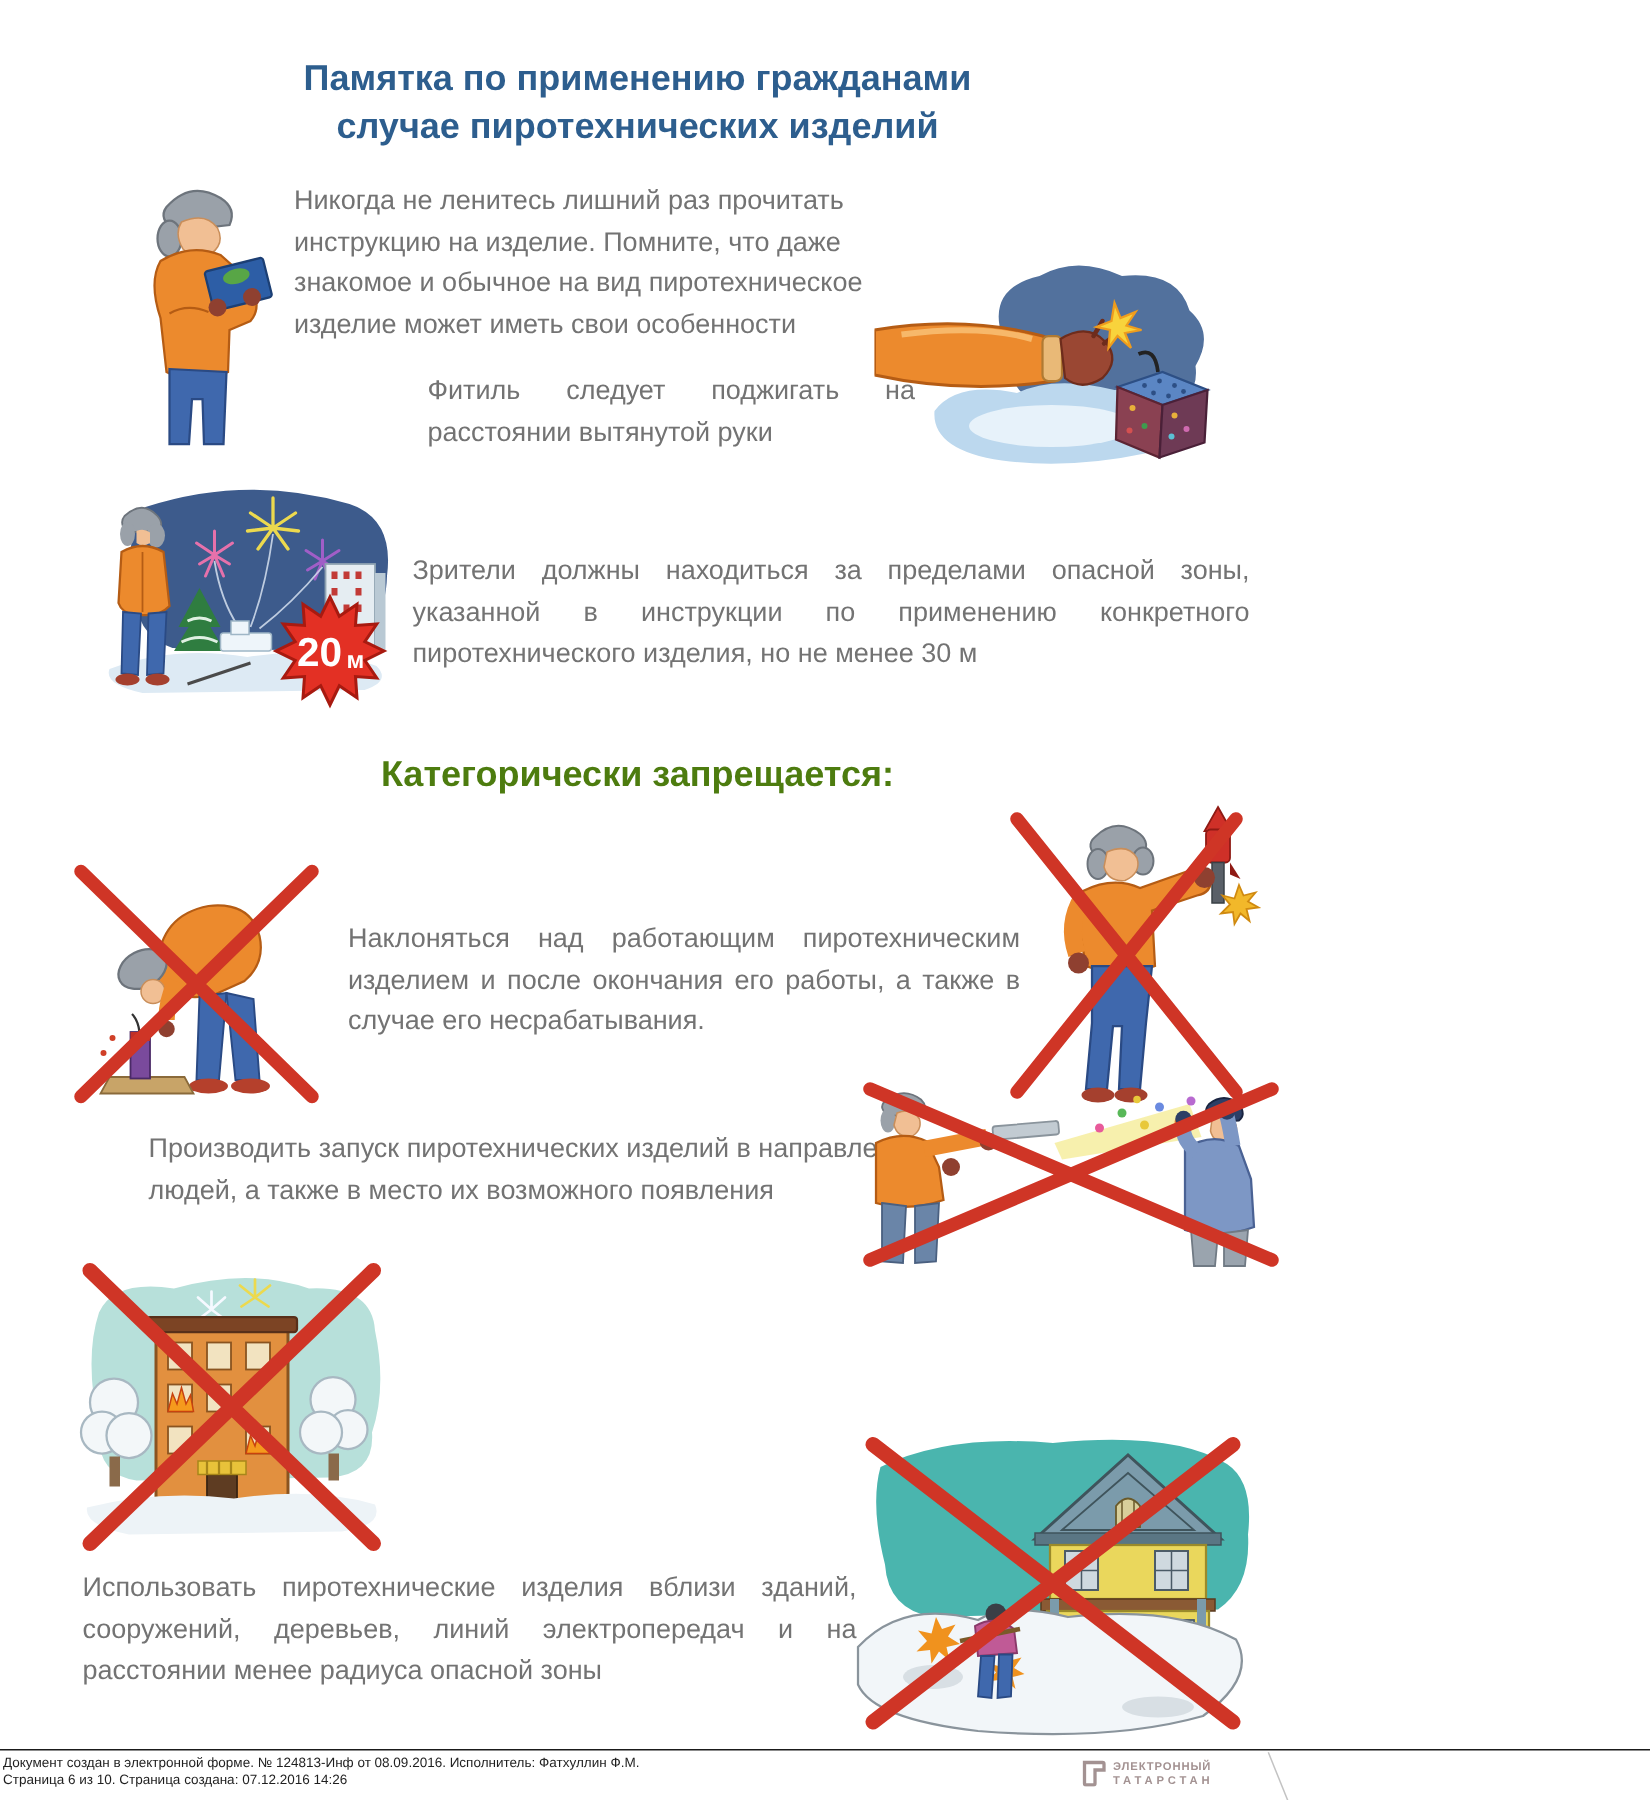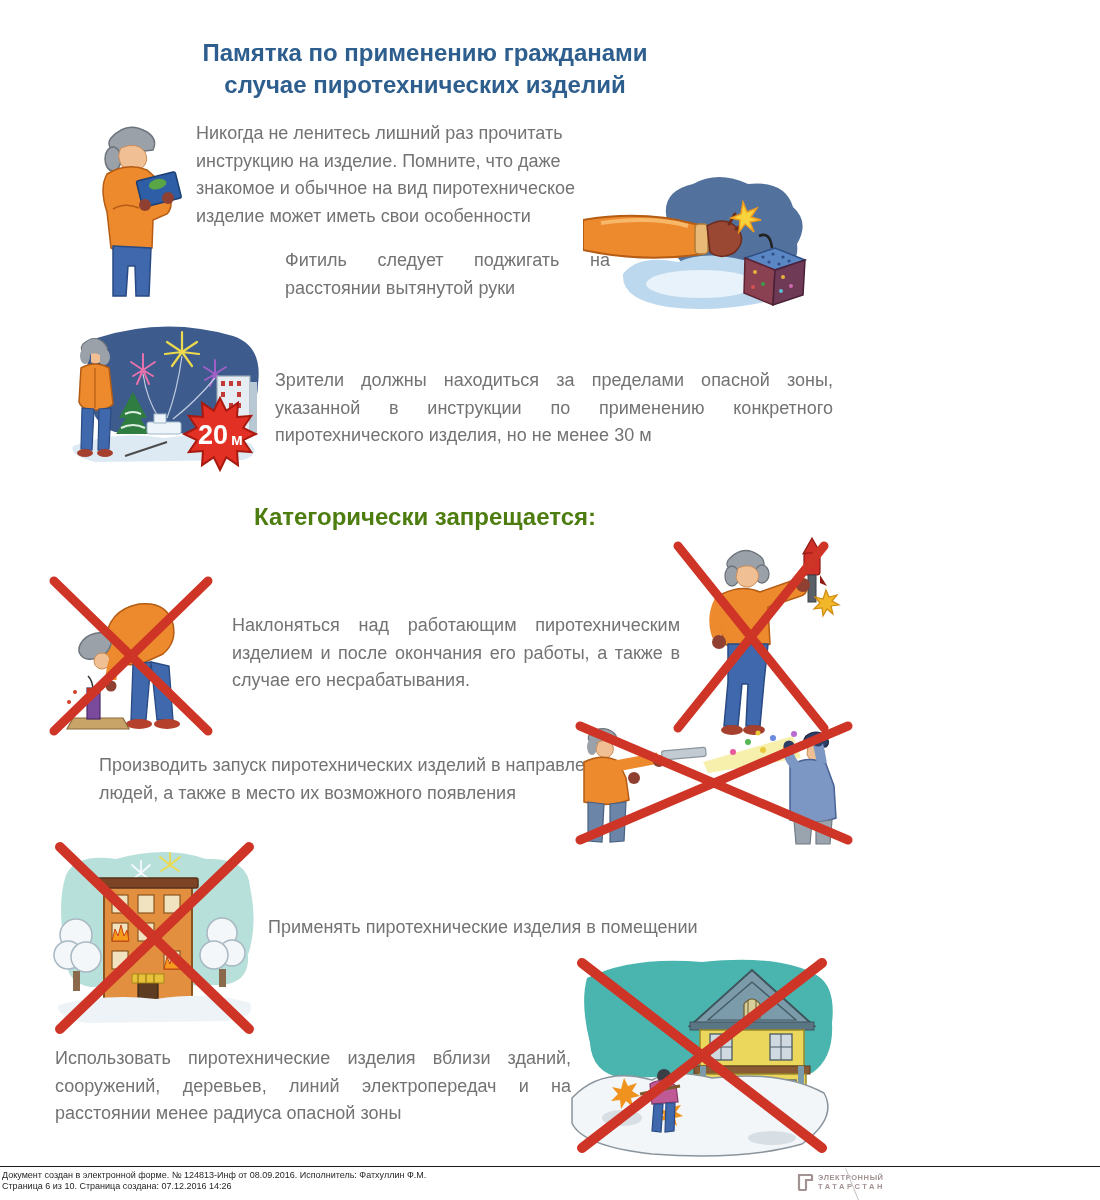--- a/index.html
+++ b/index.html
@@ -270,21 +270,20 @@
       <circle cx="176" cy="98" r="15"></circle>
         <circle cx="186" cy="118" r="13"></circle>
         <circle cx="168" cy="120" r="14"></circle>
     </g>
     <rect x="27" y="136" width="7" height="20" fill="#8a6a4a"></rect>
     <rect x="173" y="134" width="7" height="18" fill="#8a6a4a"></rect>
     <path d="M12 170 Q60 158 110 164 Q165 156 204 168 Q210 182 182 186 L40 188 Q10 182 12 170 Z" fill="#edf3f7"></path>
     <path d="M14 12 L203 194 M203 12 L14 194" stroke="#cf3526" stroke-width="10" stroke-linecap="round"></path>
   </svg>
 
-  <div class="abs body-text" style="left:268px; top:914px; width:500px;">Применять пиротехнические изделия в помещении</div>
 
   <svg class="abs" style="left:562px; top:948px;" width="280" height="218" viewBox="0 0 280 218">
     <path d="M25 30 Q70 8 140 14 Q220 6 256 28 Q274 40 270 75 Q272 110 250 125 L60 130 Q30 125 28 95 Q18 55 25 30 Z" fill="#4ab5ae"></path>
     <g>
       <polygon points="128,78 190,22 252,78" fill="#7b9bab" stroke="#3f545c" stroke-width="2"></polygon>
       <polygon points="146,72 190,34 234,72" fill="none" stroke="#3f545c" stroke-width="1.2"></polygon>
       <path d="M182 70 L182 56 Q190 46 198 56 L198 70 Z" fill="#d8cf9a" stroke="#6a5a2a" stroke-width="1.2"></path>
       <path d="M186 52 L186 70 M194 52 L194 70" stroke="#6a5a2a" stroke-width="1"></path>
       <rect x="128" y="74" width="124" height="8" fill="#5a7684" stroke="#3f545c" stroke-width="1"></rect>
       <rect x="138" y="82" width="104" height="36" fill="#ead75c" stroke="#9a8a2a" stroke-width="1.5"></rect>
@@ -315,21 +314,21 @@
     </g>
     <path d="M20 15 L260 200 M260 15 L20 200" stroke="#cf3526" stroke-width="10" stroke-linecap="round"></path>
   </svg>
 
   <div class="abs body-text just" style="left:55px; top:1045px; width:516px;">Использовать пиротехнические изделия вблизи зданий, сооружений, деревьев, линий электропередач и на расстоянии менее радиуса опасной зоны</div>
 
   <div class="abs footer-rule" style="left:0px; top:1166px;"></div>
   <div class="abs footer-text" style="left:2px; top:1170px;">Документ создан в электронной форме. № 124813-Инф от 08.09.2016. Исполнитель: Фатхуллин Ф.М.</div>
   <div class="abs footer-text" style="left:2px; top:1181px;">Страница 6 из 10. Страница создана: 07.12.2016 14:26</div>
 
-  <div class="abs logo" style="left:796px; top:1173px;">
+  <div class="abs logo" style="left:720px; top:1173px;">
     <svg width="18" height="18" viewBox="0 0 18 18">
       <path d="M3 2 L15 2 Q16 2 16 3 L16 7 L10 7 L10 16 Q10 17 9 17 L4 17 Q3 17 3 16 Z" fill="none" stroke="#a39292" stroke-width="2.2"></path>
     </svg>
     <div class="logo-lines">
       <span class="logo-l1">ЭЛЕКТРОННЫЙ</span>
       <span class="logo-l2">ТАТАРСТАН</span>
     </div>
   </div>
 
   <div class="abs corner-line" style="left:846px; top:1168px;"></div>

